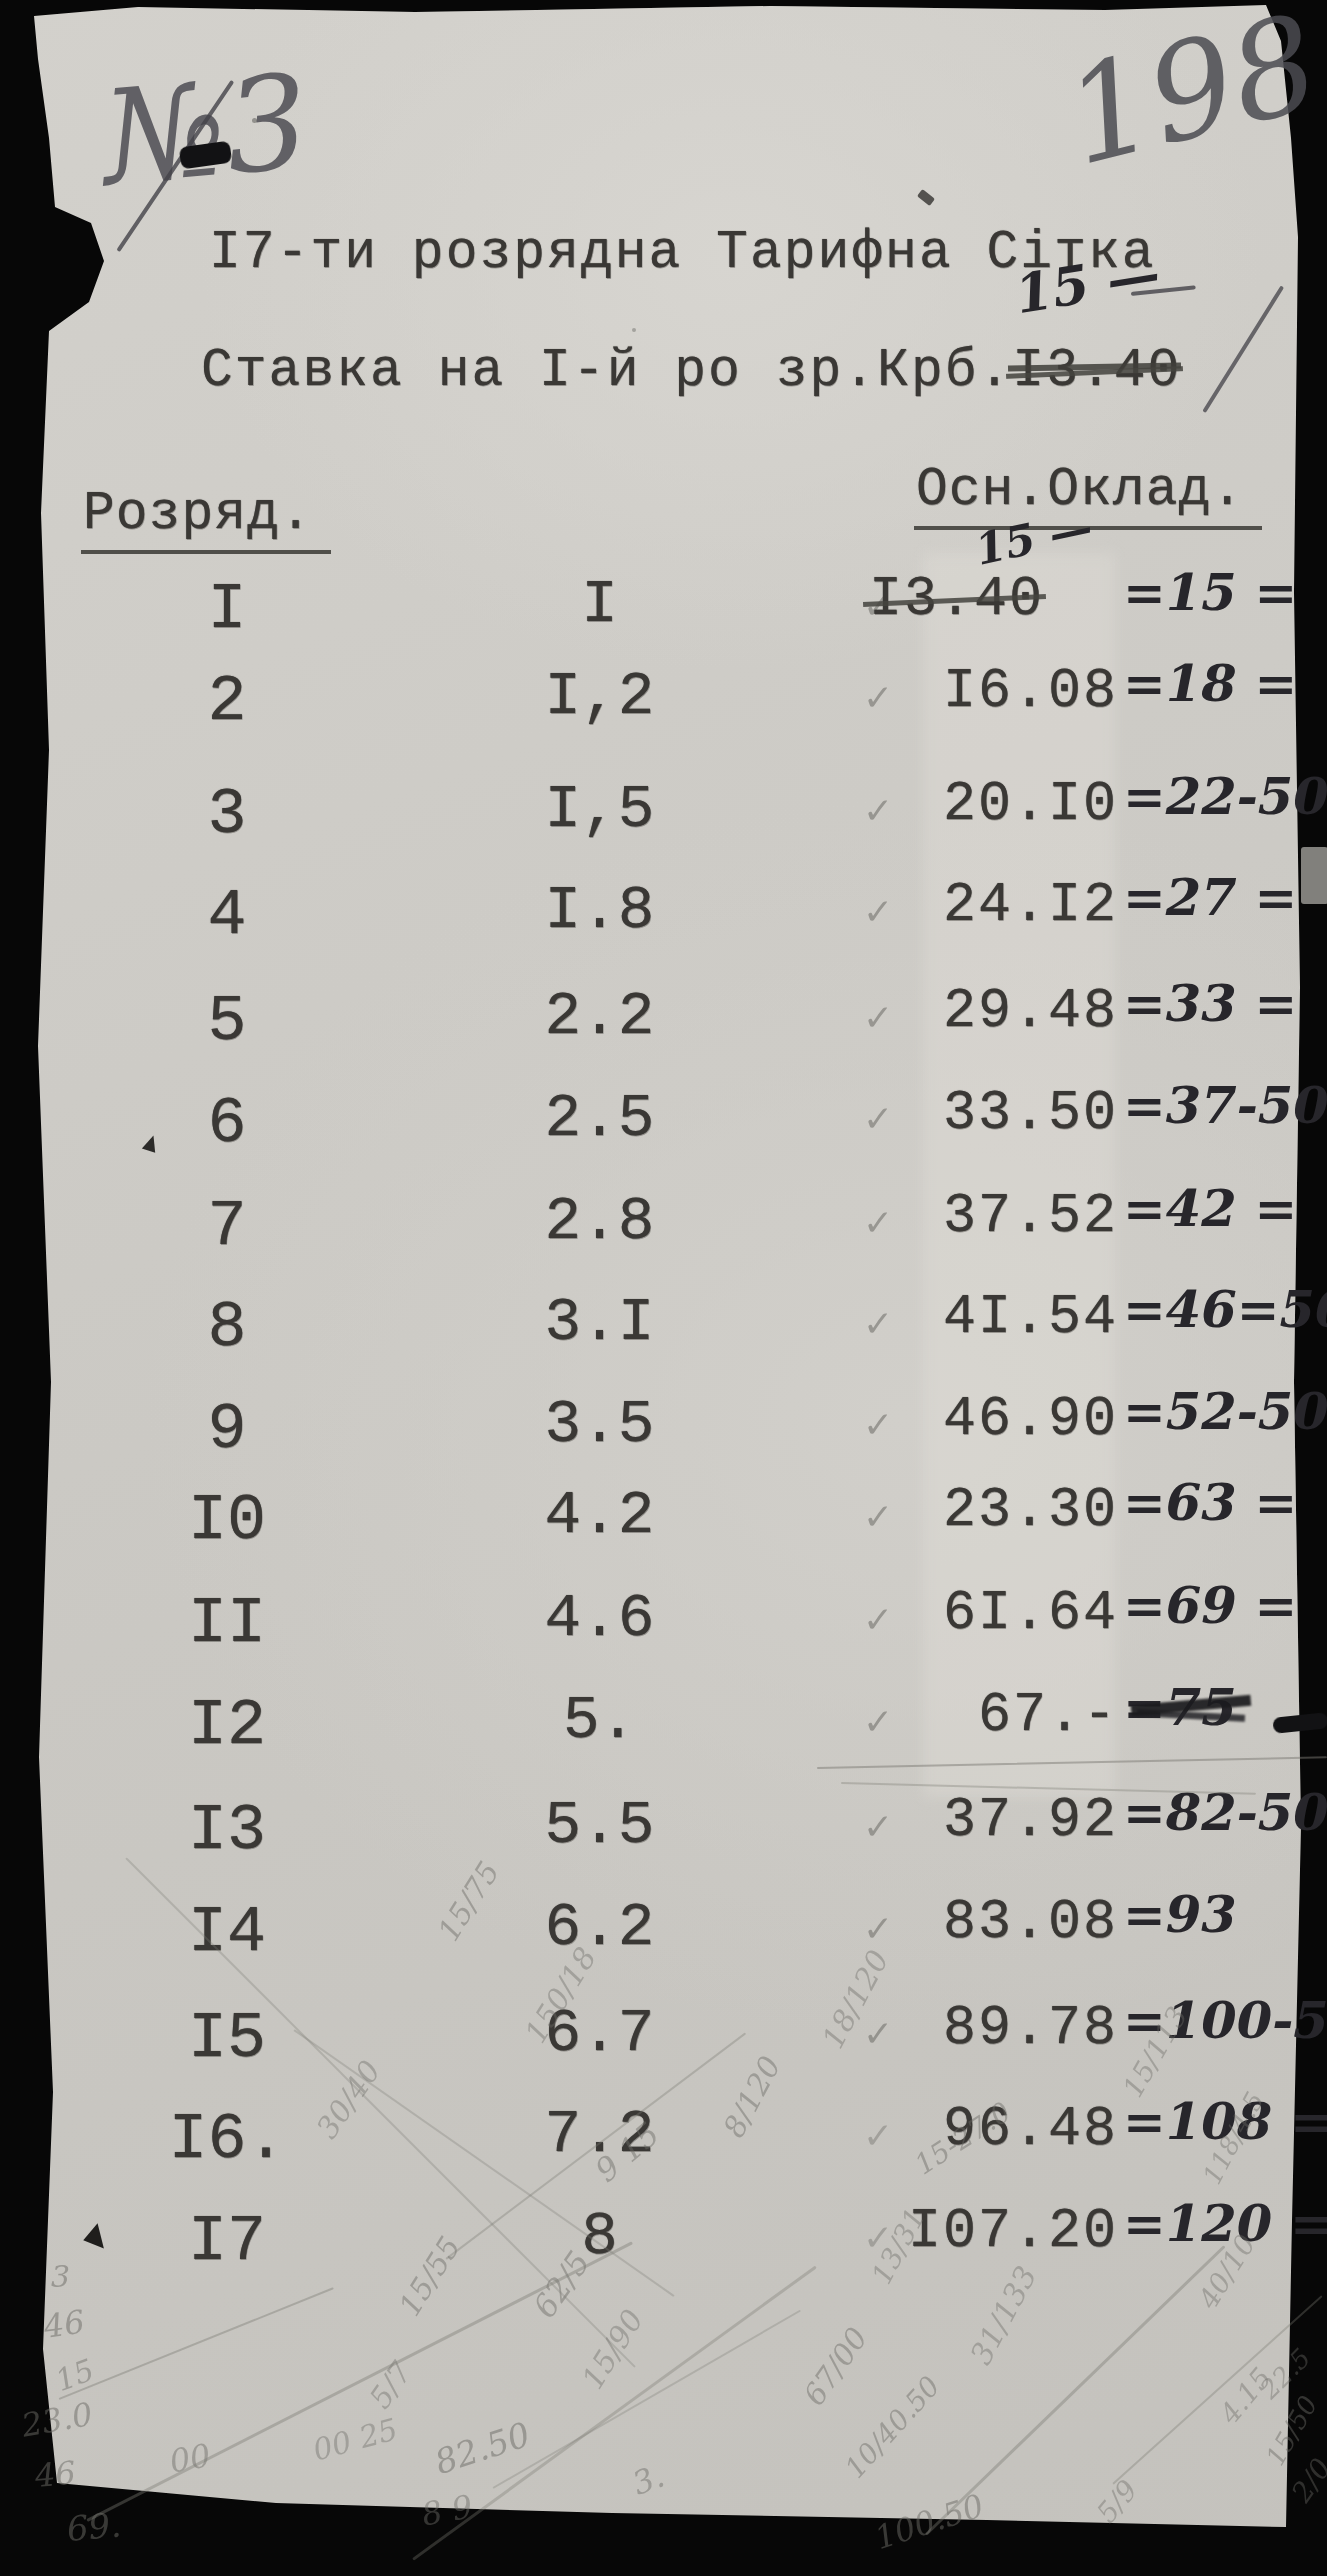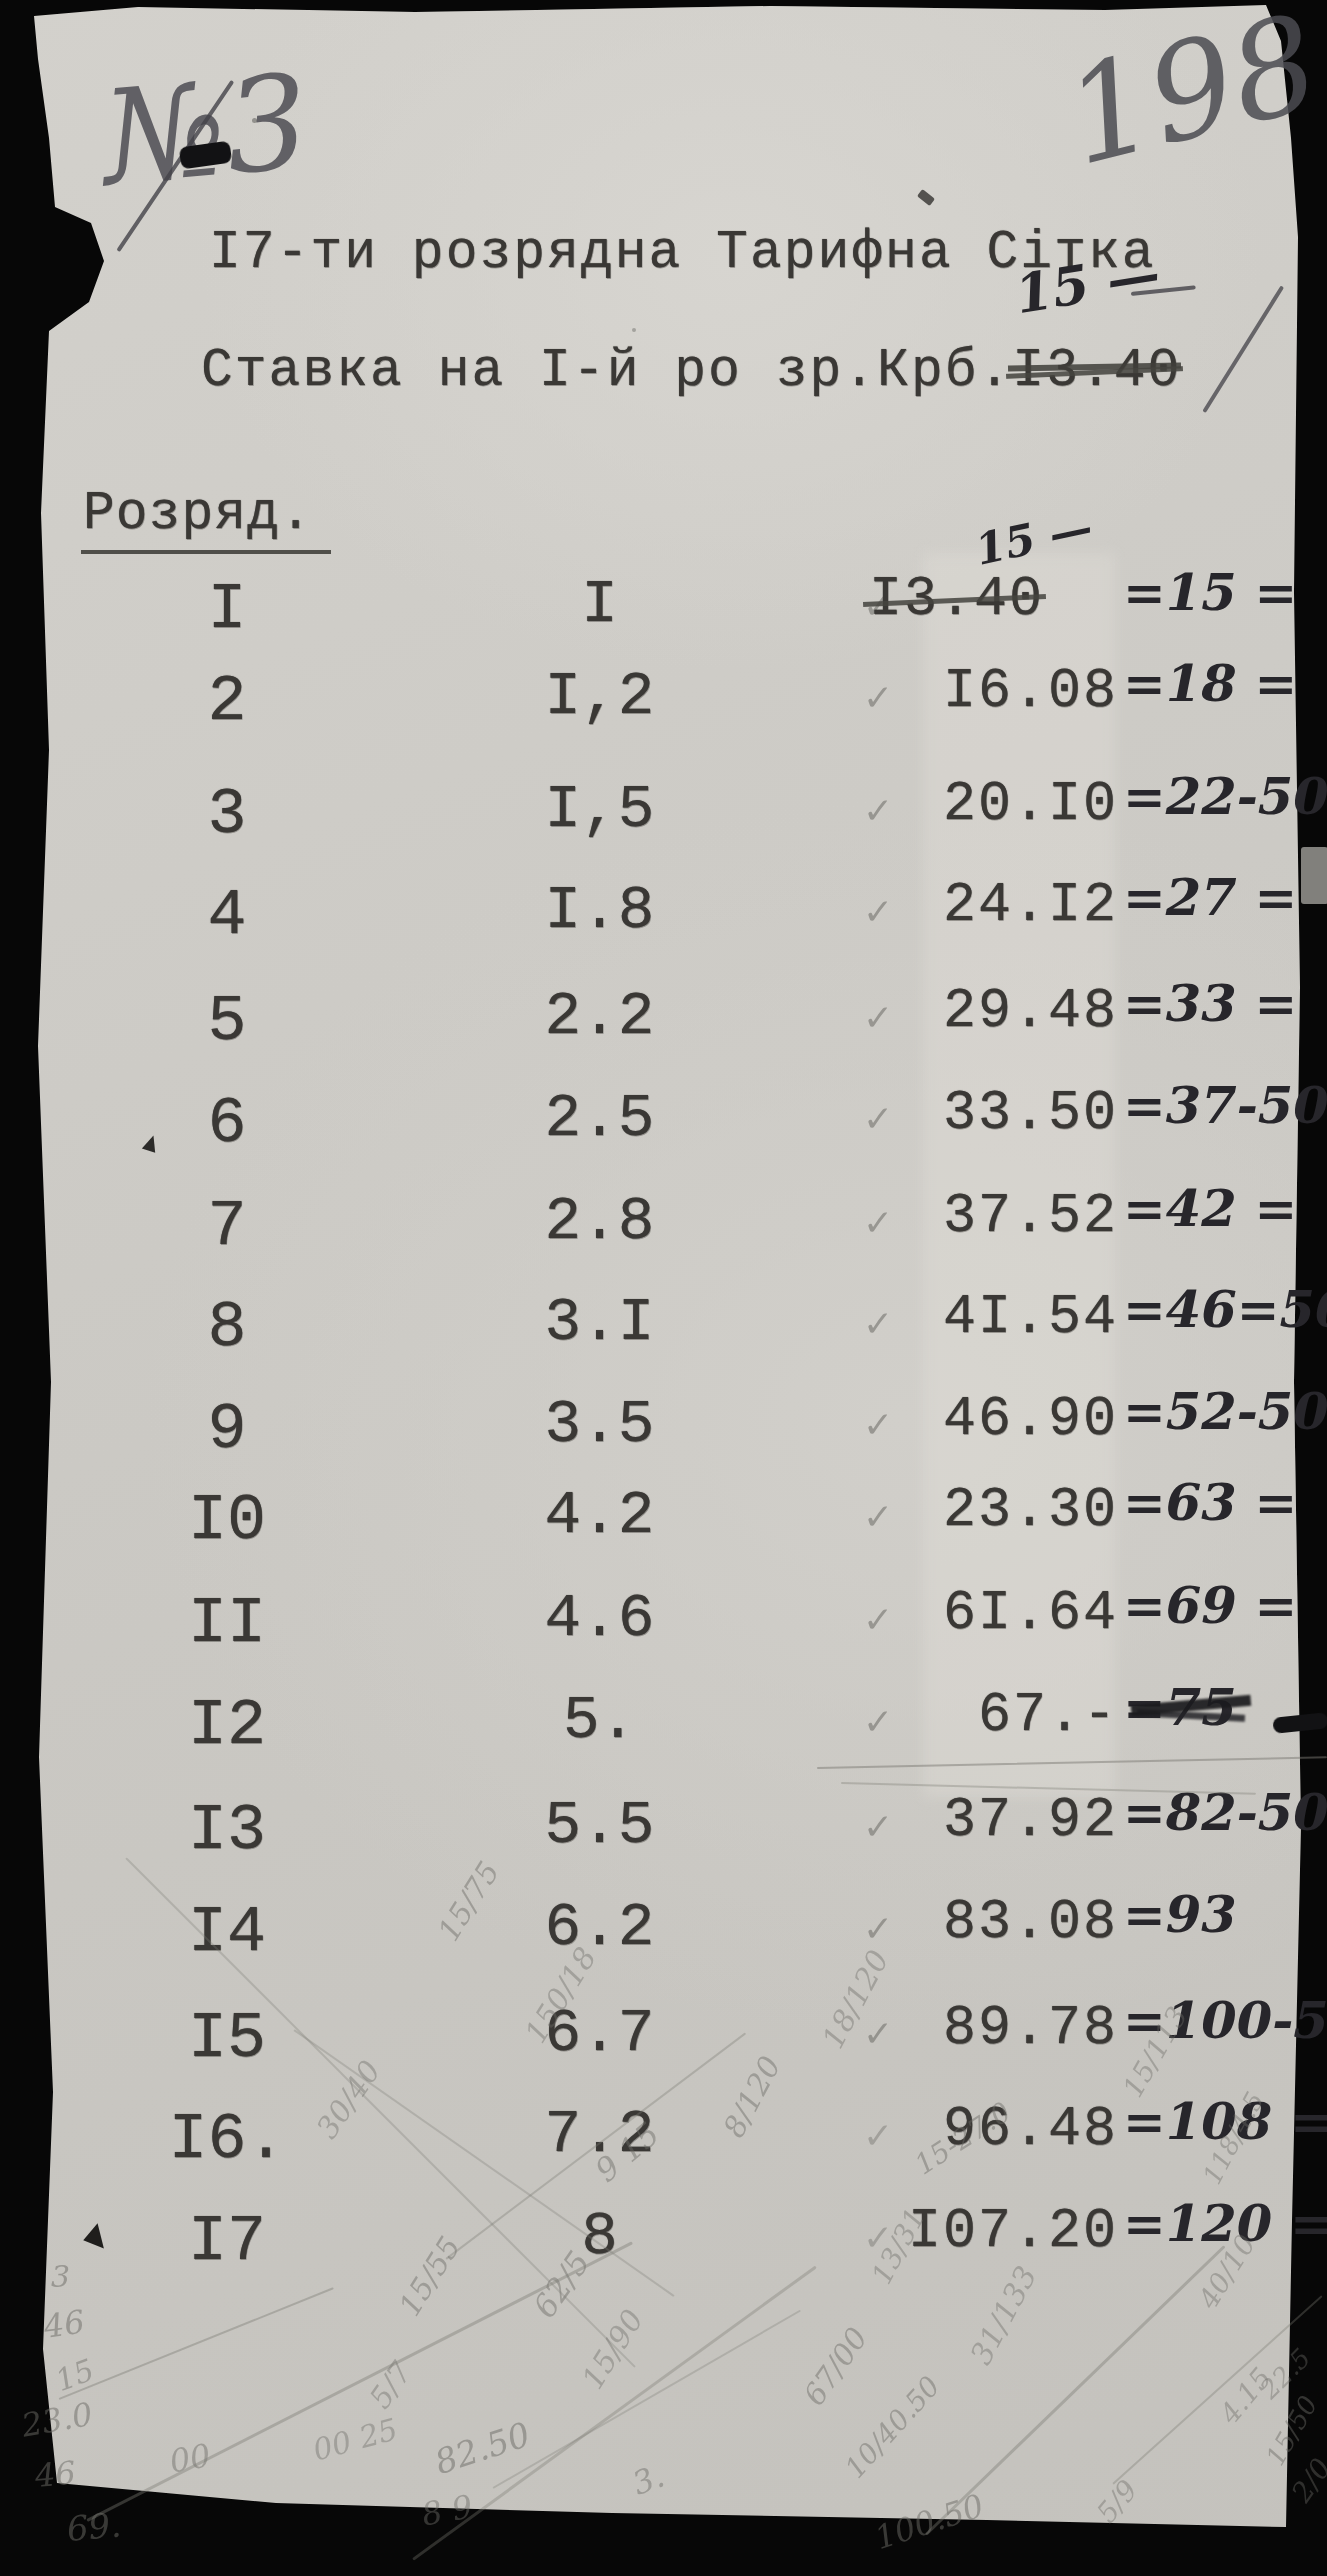--- a/index.html
+++ b/index.html
@@ -72,20 +72,21 @@
   <div class="blob" style="left:180px;top:144px;width:51px;height:22px;transform:rotate(-8deg);filter:blur(0.5px);"></div>
   <div class="pencil pageno">198</div>
 
   <div class="typed title1">I7-ти розрядна Тарифна Сітка</div>
   <div class="typed title2"><span>Ставка на I-й ро зр.Крб.</span><span class="struck struck-heavy">I3.40</span></div>
   <div class="hw newrate">15 —</div>
   <div class="ink-line" style="left:1131px;top:292px;width:65px;height:4px;transform:rotate(-6deg);opacity:.8;"></div>
   <div class="ink-line" style="left:1204px;top:410px;width:148px;height:4px;transform:rotate(-58deg);opacity:.75;"></div>
 
   <div class="typed header hdr-grade">Розряд.</div>
+  <div class="typed header hdr-salary">Осн.Оклад.</div>
   <div class="hw salarynote">15 —</div>
 
   <div>
       <div><span class="typed grade" style="top:578px">I</span><span class="typed coef" style="top:574px">I</span><span class="pencil check" style="top:588px;opacity:0.55;font-family:'DejaVu Sans',sans-serif;">✓</span><span class="typed salary struck" style="top:572px">I3.40</span><span class="hw hand " style="top:567px">=15 =</span></div>
       <div>
         <span class="typed grade" style="top:670px">2</span>
         <span class="typed coef" style="top:666px">I,2</span>
         <span class="pencil check" style="top:680px;opacity:0.55;font-family:'DejaVu Sans',sans-serif;">✓</span>
         <span class="typed salary " style="top:664px">I6.08</span>
         <span class="hw hand " style="top:658px">=18 =</span>

